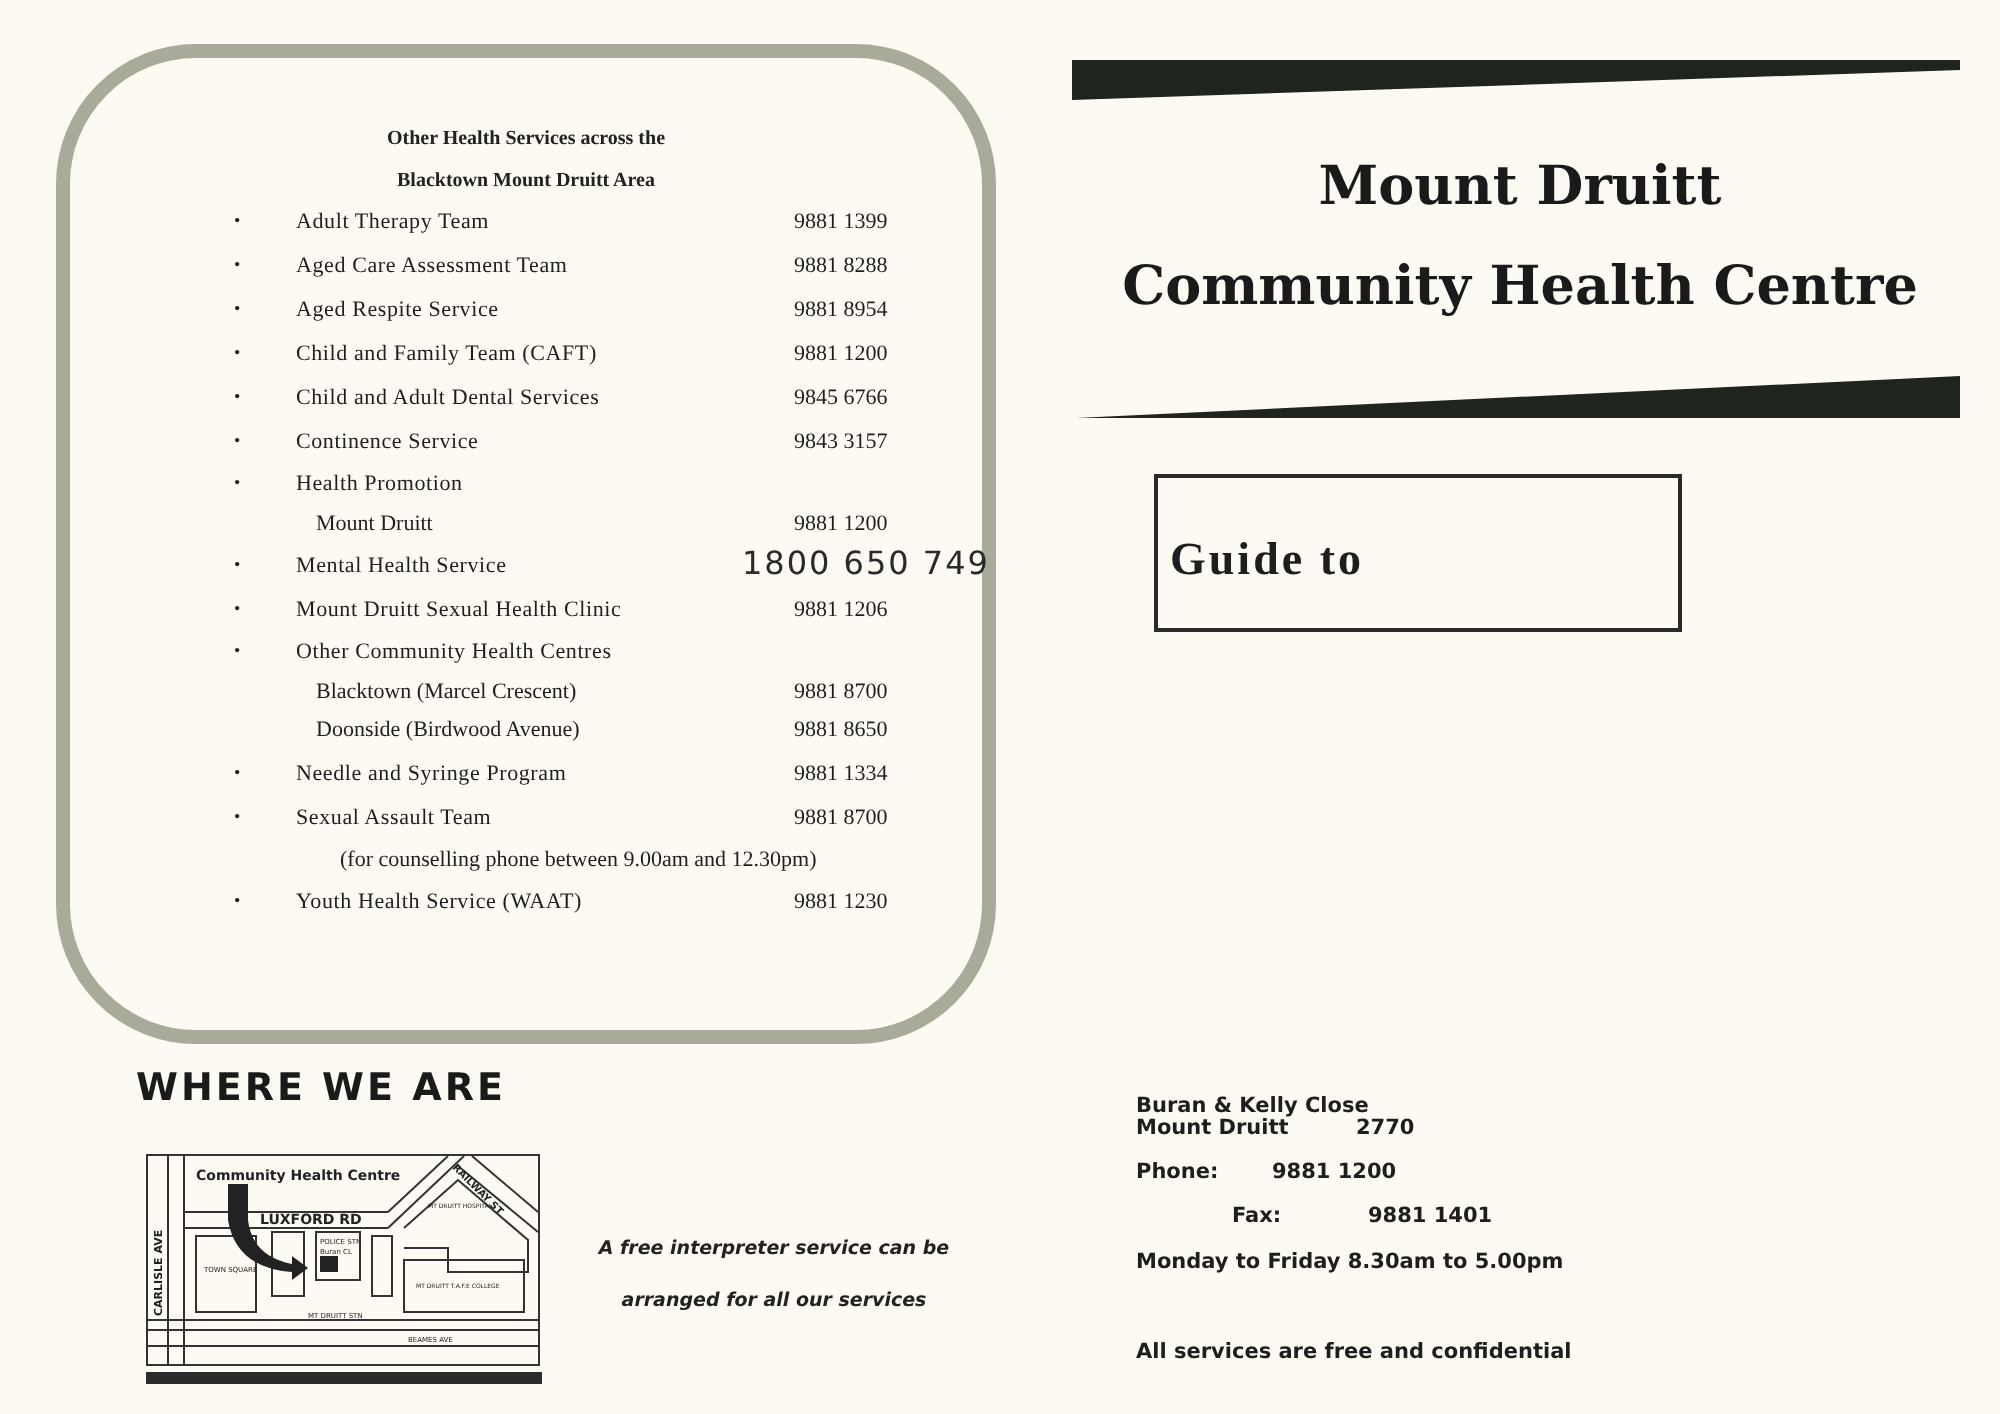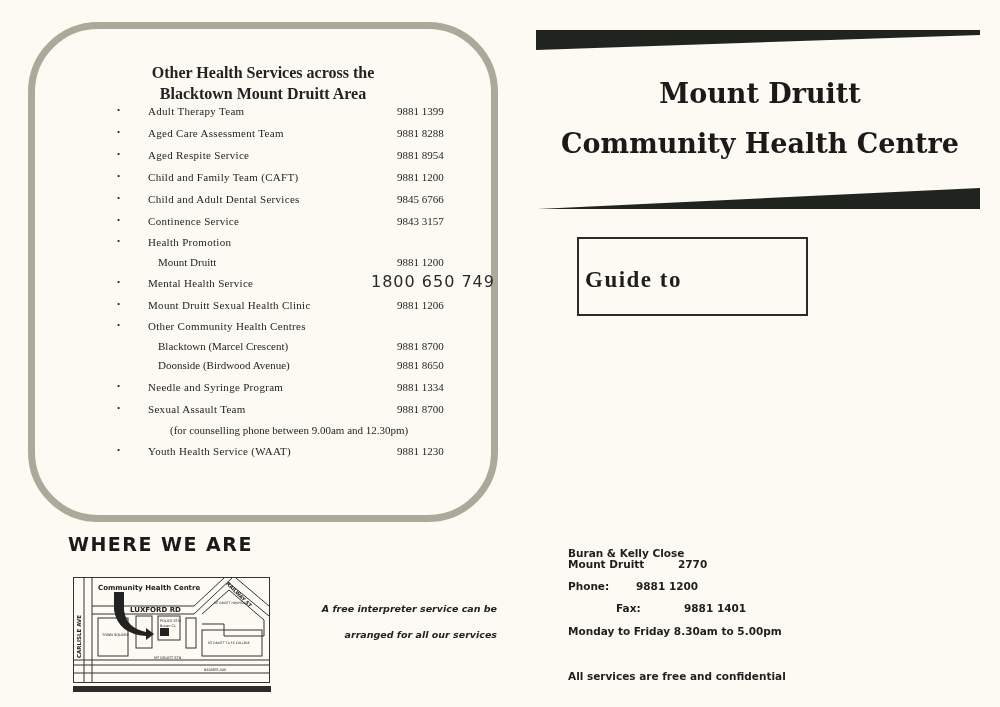--- a/index.html
+++ b/index.html
@@ -14,21 +14,21 @@
 
   
   .services-box {
     position:absolute; left:28px; top:22px; width:470px; height:500px;
     border:7px solid #a9ab9a;
     border-radius:70px;
     box-sizing:border-box;
   }
   .box-title {
     position:absolute; left:0; width:100%; text-align:center;
-    font-size:16px; font-weight:bold; color:#222;
+    font-size:10px; font-weight:bold; color:#222;
   }
   .svc-row { position:absolute; left:0; width:470px; height:18px; font-size:11px; }
   .svc-bullet { position:absolute; left:82px; top:0; font-size:9px; }
   .svc-name { position:absolute; left:113px; top:0; letter-spacing:0.3px; }
   .svc-name.sub { left:123px; letter-spacing:0; }
   .svc-name.note { left:135px; letter-spacing:0;font-family:Liberation Serif, serif; }
   .svc-phone { position:absolute; left:362px; top:0; }
   .svc-handwritten {
     position:absolute; left:336px; top:-5px; font-size:16px;
     font-family:"DejaVu Sans", sans-serif; font-weight:normal; letter-spacing:1px; color:#2a2a2a;
@@ -39,29 +39,29 @@
     position:absolute; left:68px; top:533px;
     font-family:"DejaVu Sans", sans-serif; font-weight:bold; font-size:19px;
     letter-spacing:1.5px; color:#1a1a1a;
   }
   .map {
     position:absolute; left:73px; top:577px; width:195px; height:104px;
     border:1.5px solid #333; background:#fdfaf3;
   }
   .map-bar { position:absolute; left:73px; top:686px; width:198px; height:6px; background:#2c2c2c; }
   .interp {
-    position:absolute; left:307px; width:190px; text-align:right;
-    font-family:"DejaVu Sans", sans-serif; font-style:italic; font-weight:bold; font-size:9.5px; color:#222;
+    position:absolute; left:292px; width:190px; text-align:center;
+    font-family:"DejaVu Sans", sans-serif; font-style:italic; font-weight:bold; font-size:9.5px; color:#222;margin-top:16px;
   }
   .title-line {
     position:absolute; left:0; width:480px; text-align:center;
     font-family:"DejaVu Serif", serif; font-weight:bold; color:#1a1a1a;
   }
   .guide-box {
-    position:absolute; left:57px; top:237px; width:231px; height:79px;
+    position:absolute; left:57px; top:237px; width:264px; height:79px;
     border:2px solid #2a2a2a; box-sizing:border-box;
   }
   .guide-text {
     position:absolute; left:6px; top:28px; font-size:23px; font-weight:bold; letter-spacing:1.5px;
     font-family:"Liberation Serif", serif;
   }
   .services-frame {
     position:absolute; left:57px; top:356px; width:406px; height:146px;
     border:2px solid #2a2a2a; box-sizing:border-box;
   }

